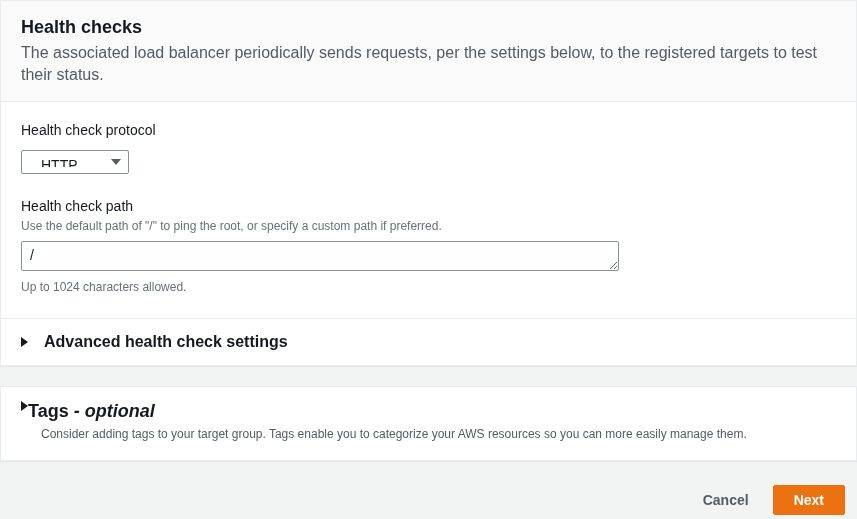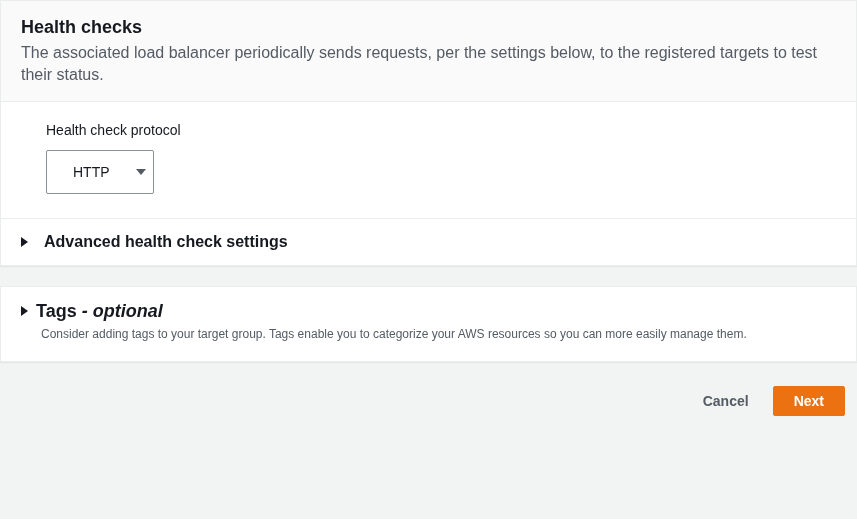--- a/index.html
+++ b/index.html
@@ -30,21 +30,20 @@
   .panel-header .desc {
     font-size: 16px;
     color: #545b64;
     line-height: 1.4;
   }
   .panel-body {
     padding: 20px 20px 24px 20px;
   }
   .field {
     margin-bottom: 24px;
-    margin-left: 25px;
   }
   .field:last-child { margin-bottom: 0; }
   .field-label {
     font-size: 14px;
     color: #16191f;
     margin-bottom: 4px;
     display: block;
   }
   .field-hint {
     font-size: 12px;
@@ -61,25 +60,25 @@
     position: relative;
     display: inline-block;
     margin-top: 8px;
   }
   select.awsui-select {
     appearance: none;
     -webkit-appearance: none;
     border: 1px solid #879196;
     border-radius: 2px;
     background: #fff;
-    padding: 6px 32px 6px 26px;
+    padding: 6px 32px 6px 19px;
     font-size: 14px;
     color: #16191f;
     min-width: 108px;
-    height: 44px;
+    height: 24px;
     cursor: pointer;
   }
   .select-caret {
     position: absolute;
     right: 8px;
     top: 50%;
     transform: translateY(-50%);
     pointer-events: none;
   }
   textarea.awsui-input {
@@ -112,22 +111,20 @@
     color: #16191f;
   }
   .tags-panel {
     background: #fff;
     border: 1px solid #eaeded;
     box-shadow: 0 1px 1px rgba(0,0,0,0.05);
     padding: 14px 20px 18px 20px;
   }
   .tags-header-row {
     display: flex;
-    align-items: center;
-    gap: 8px;
     cursor: pointer;
   }
   .tags-title {
     font-size: 18px;
     font-weight: 700;
     color: #16191f;
   }
   .tags-title .optional {
     font-style: italic;
     font-weight: 700;
@@ -185,20 +182,26 @@
           <option>HTTPS</option>
         </select>
         <span class="select-caret">
           <svg class="triangle" width="10" height="6" viewBox="0 0 10 6">
               <polygon points="0,0 10,0 5,6" fill="#545b64"></polygon>
             </svg>
         </span>
       </div>
     </div>
 
+    <div class="field">
+      <label class="field-label">Health check path</label>
+      <div class="field-hint">Use the default path of "/" to ping the root, or specify a custom path if preferred.</div>
+      <textarea class="awsui-input" rows="1" style="">/</textarea>
+      <div class="field-constraint">Up to 1024 characters allowed.</div>
+    </div>
 
   </div>
 
   <div class="expand-section">
     <span class="caret">
       <svg class="triangle" width="7" height="10" viewBox="0 0 7 10">
           <polygon points="0,0 7,5 0,10" fill="#16191f"></polygon>
         </svg>
     </span>
     <span class="expand-title">Advanced health check settings</span>

